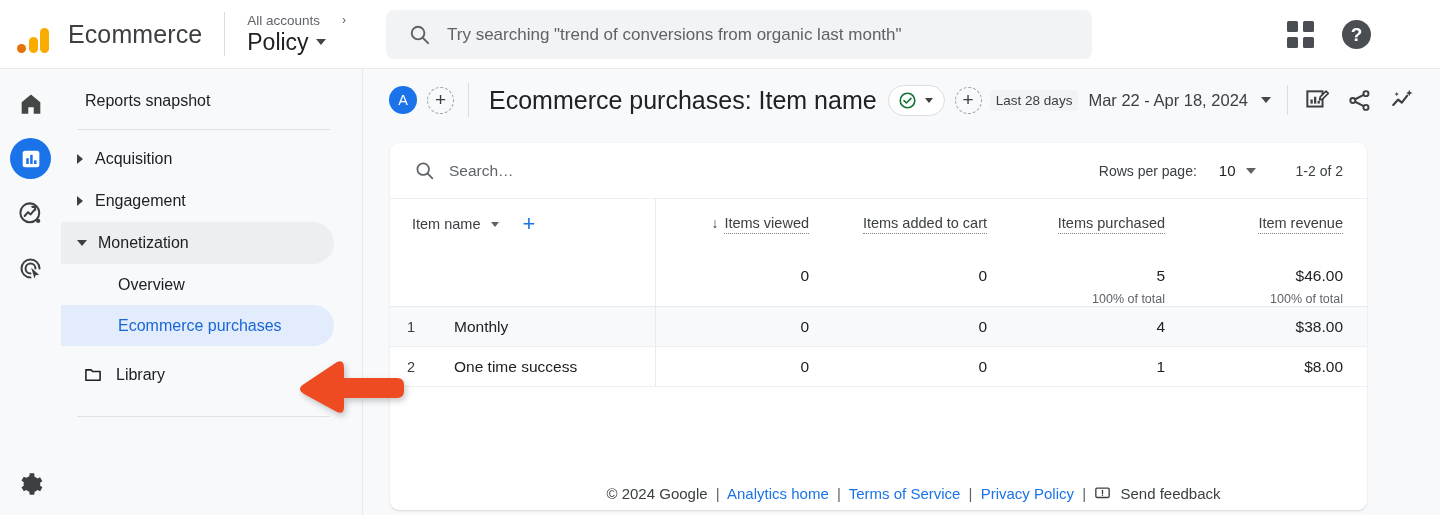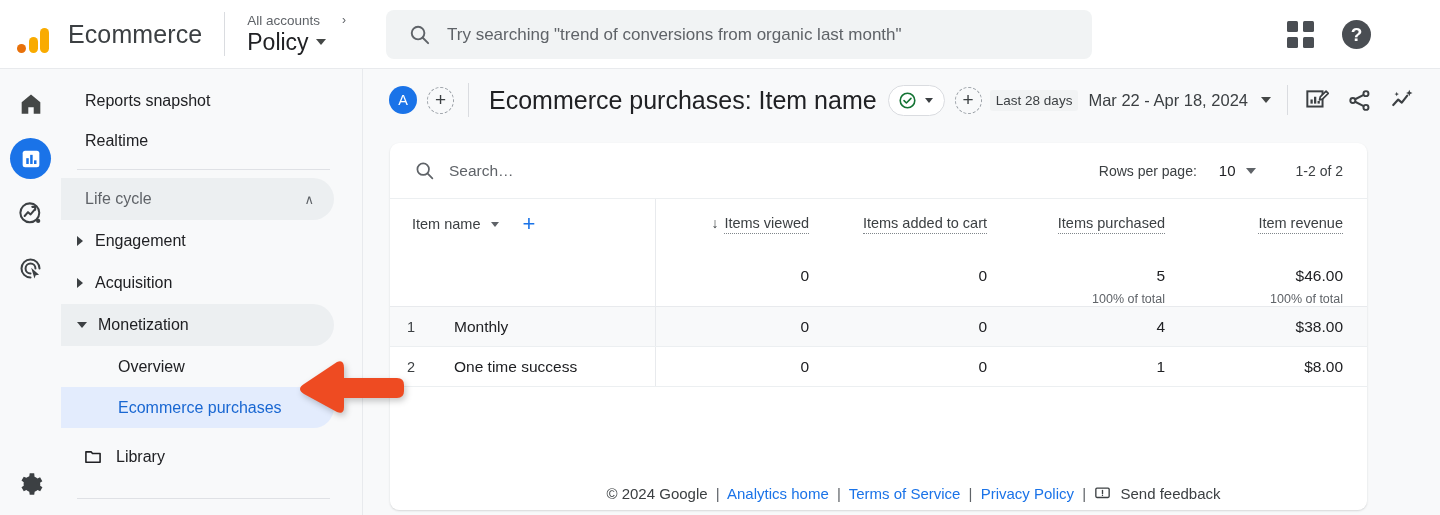--- a/index.html
+++ b/index.html
@@ -209,37 +209,30 @@
         <path d="M12 8.4a3.6 3.6 0 1 0 0 7.2 3.6 3.6 0 0 0 0-7.2zm8.6 3.6c0-.5 0-1-.1-1.5l2-1.5-2-3.4-2.3 1a8.4 8.4 0 0 0-2.6-1.5L15.3 2h-4l-.4 2.6c-1 .3-1.8.8-2.6 1.5l-2.3-1-2 3.4 2 1.5a8.6 8.6 0 0 0 0 3l-2 1.5 2 3.4 2.3-1c.8.7 1.7 1.2 2.6 1.5l.4 2.6h4l.4-2.6c1-.3 1.8-.8 2.6-1.5l2.3 1 2-3.4-2-1.5c.1-.5.1-1 .1-1.5z" fill="#3c4043"></path>
       </svg>
     </div>
   </div>
 
   <div class="nav">
     <div style="height:12px"></div>
     <div class="nav-item lvl0 nav-pill">
       <span>Reports snapshot</span>
     </div>
-    <div class="nav-item lvl0 nav-pill">
-      <span>Realtime</span>
-    </div>
     <div class="nav-div"></div>
 
-    <div class="nav-sec">
-      <span>Life cycle</span>
-      <span class="chev-up">∧</span>
-    </div>
-
+
+    <div class="nav-grp">
+      <span class="tri-r"></span>
+      <span>Acquisition</span>
+    </div>
     <div class="nav-grp">
       <span class="tri-r"></span>
       <span>Engagement</span>
-    </div>
-    <div class="nav-grp">
-      <span class="tri-r"></span>
-      <span>Acquisition</span>
     </div>
     <div class="nav-grp open">
       <span class="tri-d"></span>
       <span>Monetization</span>
     </div>
 
     <div class="nav-sub">
       <span>Overview</span>
     </div>
     <div class="nav-sub sel">

